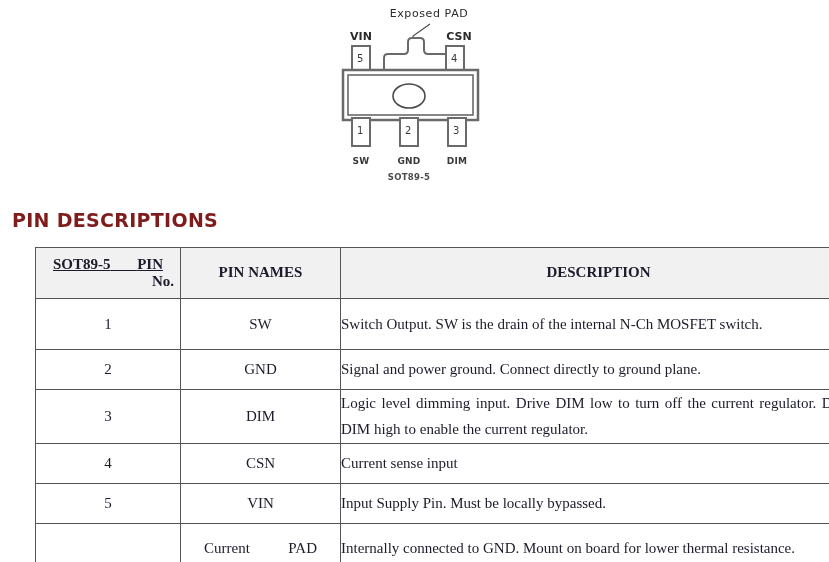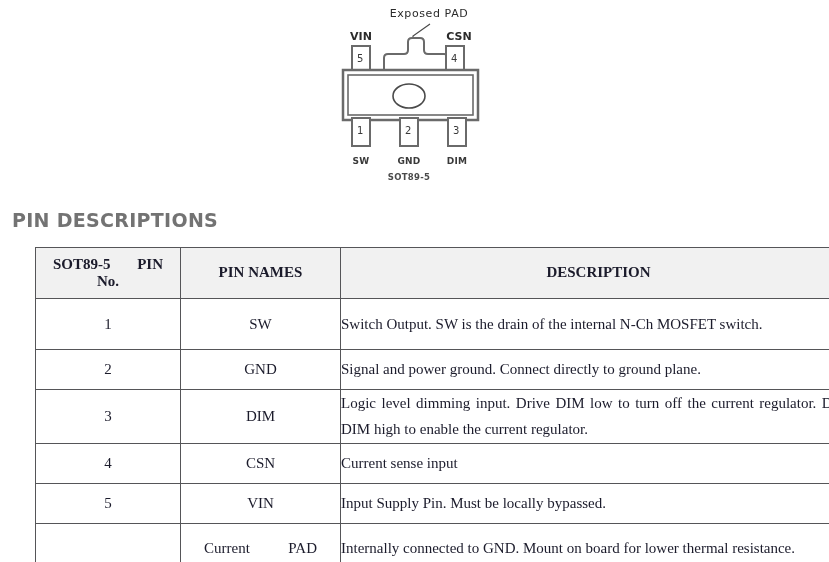--- a/index.html
+++ b/index.html
@@ -56,21 +56,21 @@
   
   #pin-descriptions-heading {
     position: absolute;
     left: 12px;
     top: 209px;
     margin: 0;
     font-family: "DejaVu Sans", sans-serif;
     font-size: 19px;
     font-weight: bold;
     letter-spacing: 0.3px;
-    color: #737373;
+    color: #7f1d1d;
     text-align: center;
   }
 
   
   #pin-table {
     position: absolute;
     left: 35px;
     top: 247px;
     width: 784px;
     border-collapse: collapse;
@@ -96,24 +96,25 @@
   }
   th.col-pinno   { width: 132px; }
   th.col-pinname { width: 147px; font-family: Liberation Serif, serif; }
   th.col-desc    { width: 503px; }
 
   .hdr-pinno-l1 {
     display: block;
     text-align: justify;
     text-align-last: justify;
     padding: 0 11px;
+    text-decoration: underline;
   }
   .hdr-pinno-l2 {
     display: block;
-    text-align: center;
+    text-align: right;
   }
 
   td.cell-pinno {
     text-align: center;
   }
   td.cell-pinname {
     text-align: center;
   }
   .pinname-split {
     display: block;

